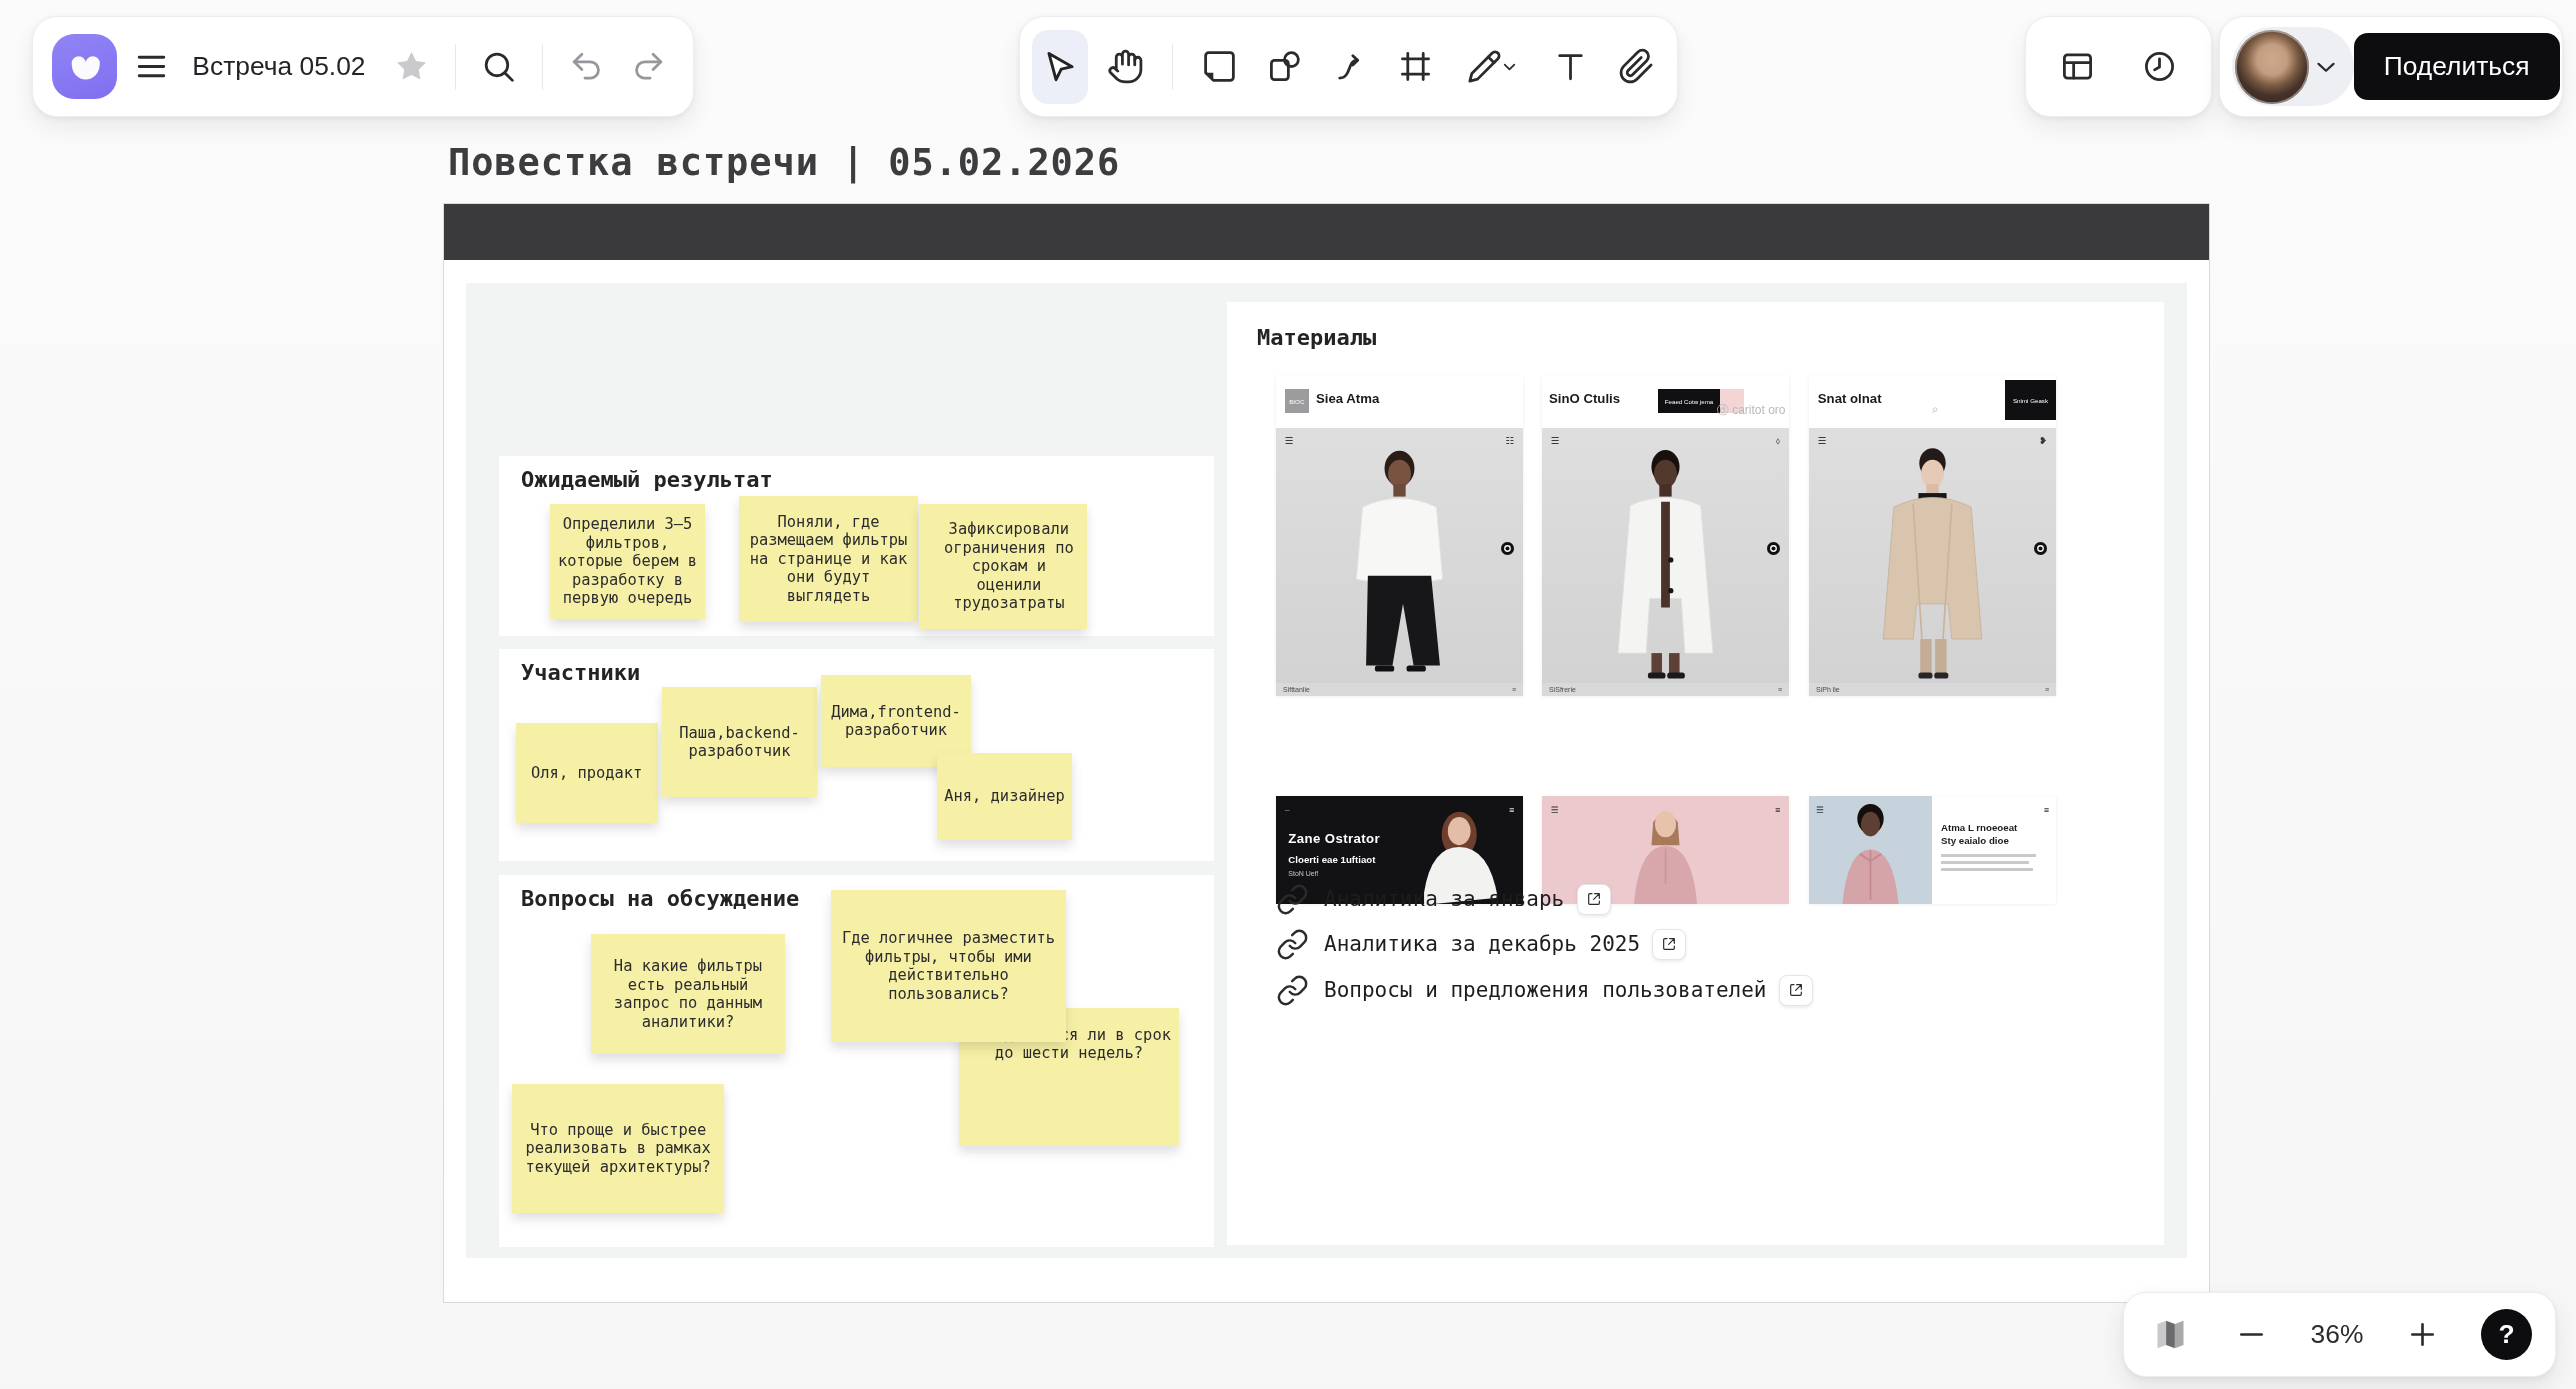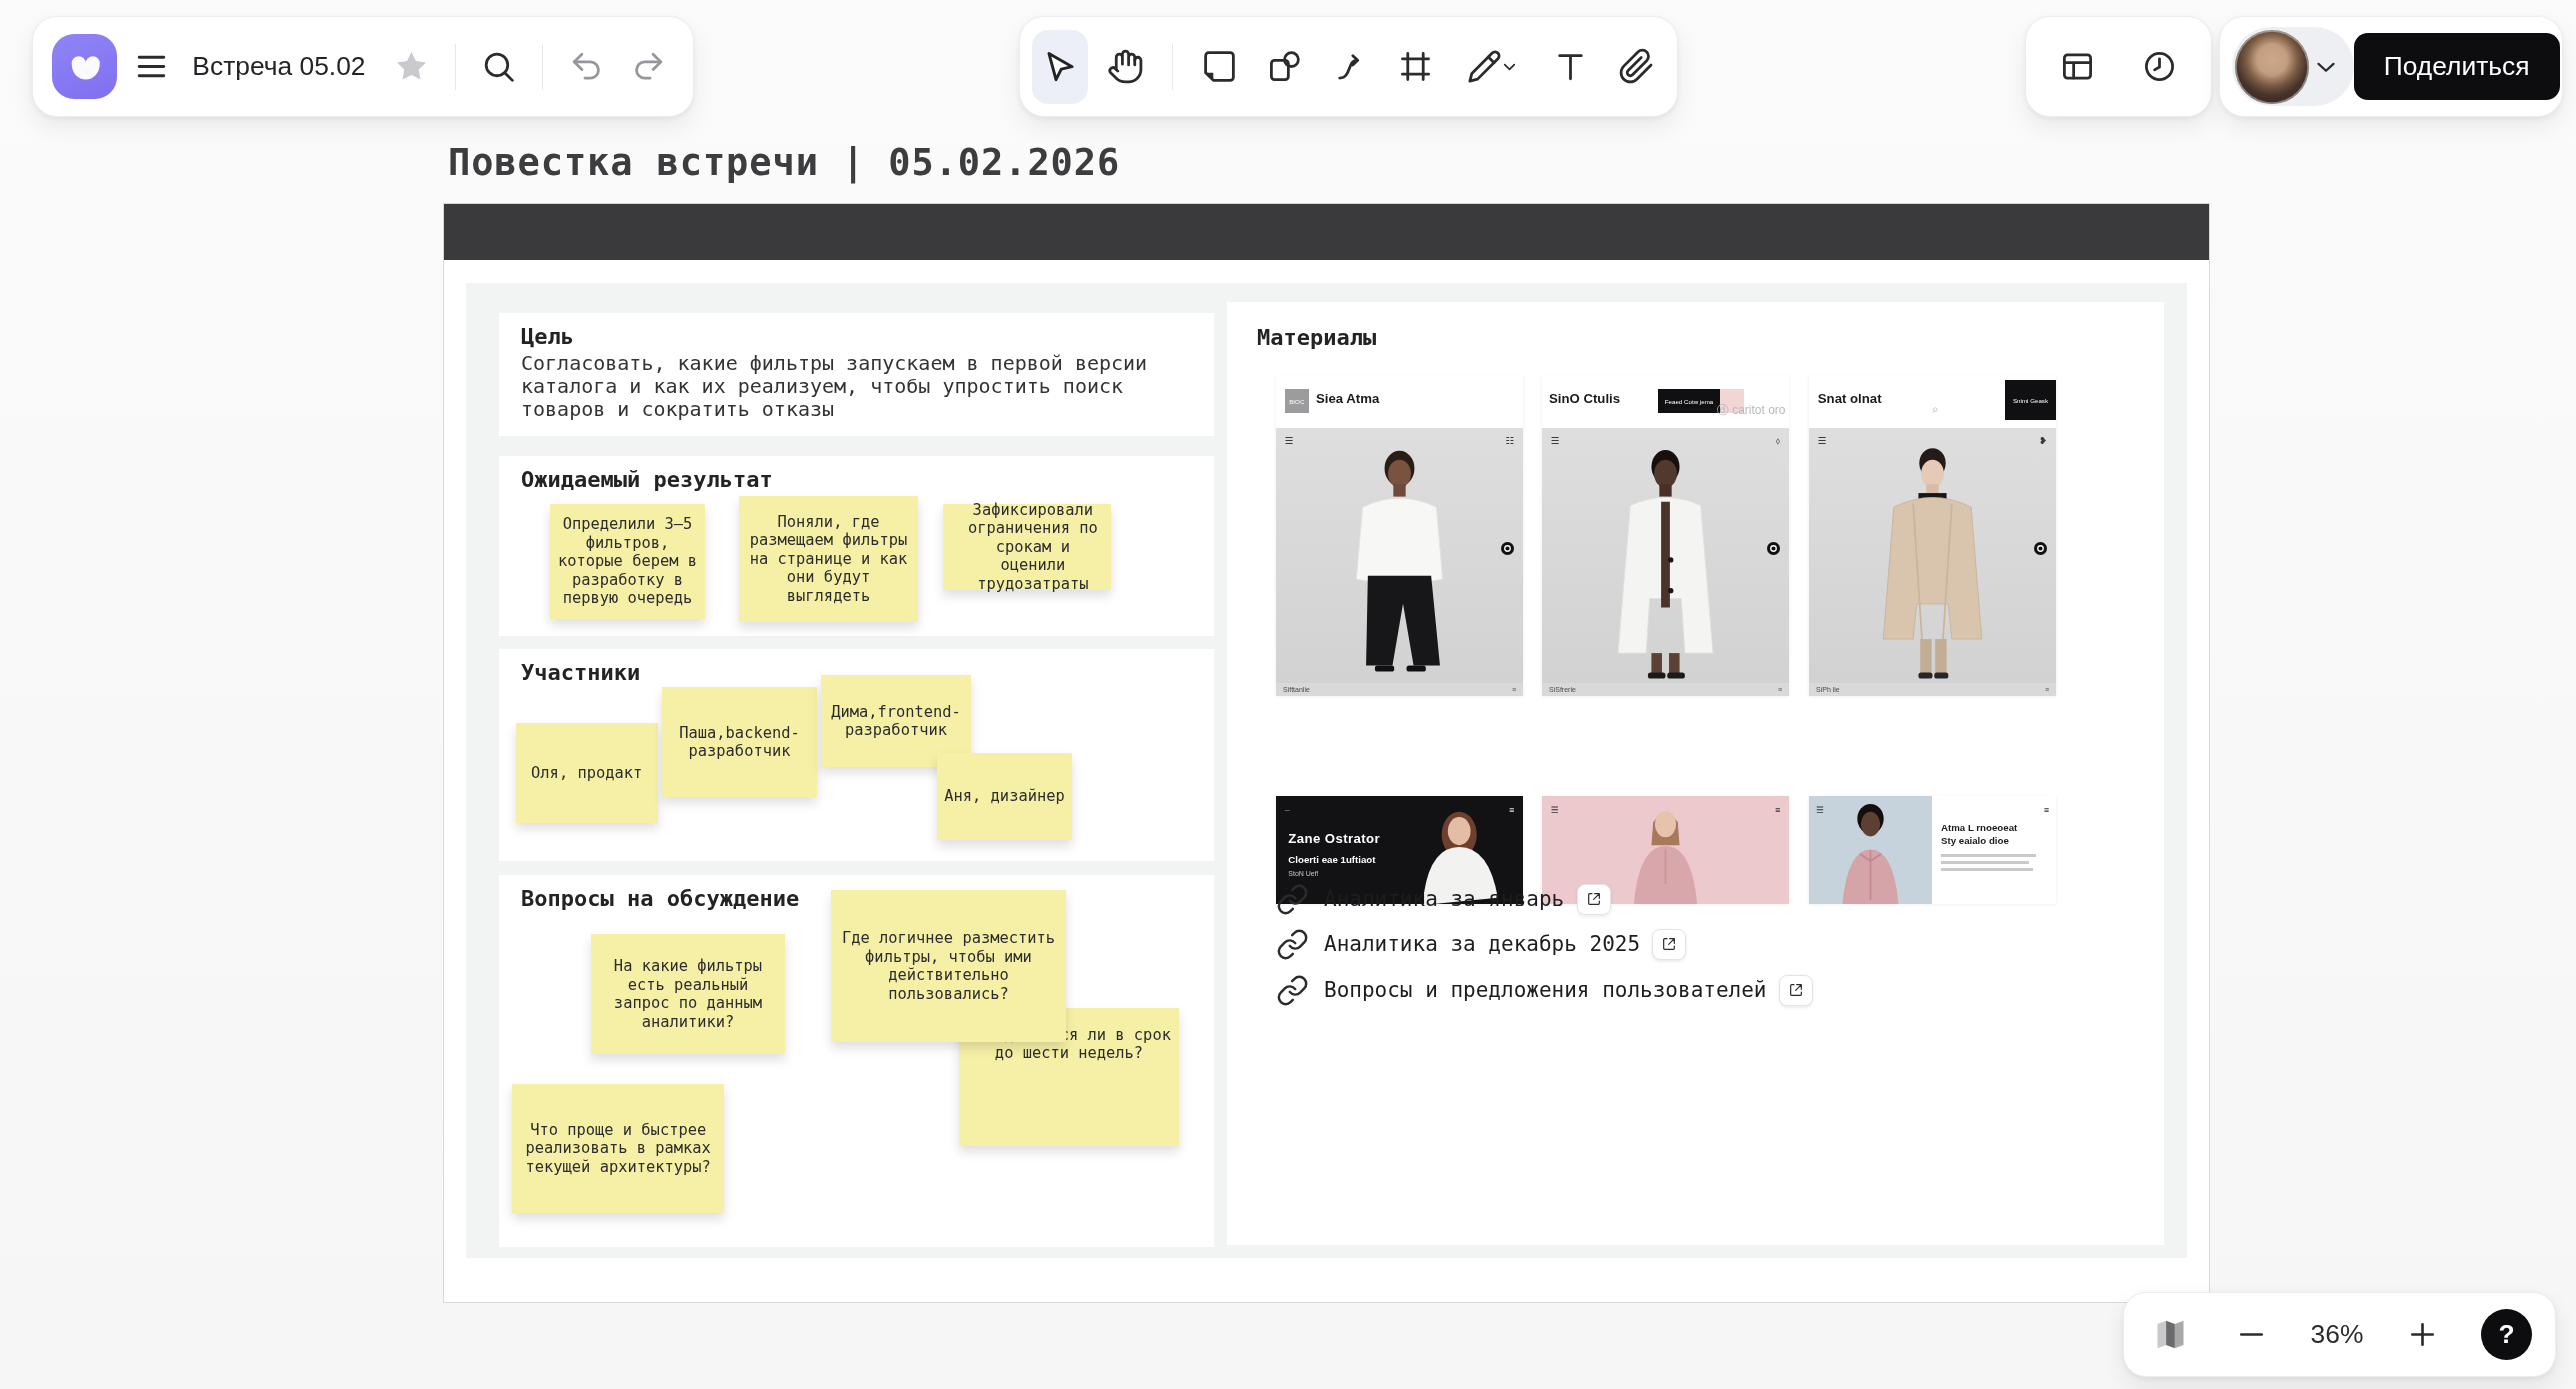--- a/index.html
+++ b/index.html
@@ -58,21 +58,21 @@
 
   .sticky{position:absolute;background:#f6f0a6;box-shadow:0 6.2px 10.6px rgba(0,0,0,.13);
           display:flex;align-items:center;justify-content:center;text-align:center;
           font-family:"DejaVu Sans Mono",monospace;font-size:15.4px;line-height:18.5px;color:#2c2c2e;
           padding:5.3px;box-sizing:border-box;cursor:pointer;}
   .sticky.topal{align-items:flex-start;padding-top:17.6px;}
 
   
   #st-e1{left:51px;top:48px;width:155px;height:115px;}
   #st-e2{left:240px;top:40px;width:179px;height:126px;}
-  #st-e3{left:444px;top:48px;width:168px;height:86px;padding-left:17px;}
+  #st-e3{left:420px;top:48px;width:168px;height:125px;padding-left:17px;}
   
   #st-p1{left:16.7px;top:74px;width:142px;height:100px;}
   #st-p2{left:163px;top:38px;width:155px;height:110px;}
   #st-p3{left:322px;top:26.4px;width:150px;height:92px;}
   #st-p4{left:438px;top:104px;width:135px;height:87px;}
   #st-p5{left:556px;top:15px;width:158px;height:99px;}
   
   #st-q1{left:92px;top:59px;width:194px;height:120px;}
   #st-q2{left:332px;top:15px;width:235px;height:152px;}
   #st-q3{left:460px;top:133px;width:220px;height:138px;}
@@ -134,24 +134,20 @@
 <body>
 
 <div class="stage">
 
   <div class="frame-title mono">Повестка встречи | 05.02.2026</div>
 
   <div class="frame">
     <div class="frame-bar"></div>
     <div class="board"></div>
 
-    <section class="card" id="card-goal">
-      <h3>Цель</h3>
-      <p class="mono">Согласовать, какие фильтры запускаем в первой версии каталога и как их реализуем, чтобы упростить поиск товаров и сократить отказы</p>
-    </section>
 
     <section class="card" id="card-expected">
       <h3>Ожидаемый результат</h3>
       <div class="sticky" id="st-e1">Определили 3–5 фильтров, которые берем в разработку в первую очередь</div>
       <div class="sticky" id="st-e2">Поняли, где размещаем фильтры на странице и как они будут выглядеть</div>
       <div class="sticky" id="st-e3">Зафиксировали ограничения по срокам и оценили трудозатраты</div>
     </section>
 
     <section class="card" id="card-participants">
       <h3>Участники</h3>

